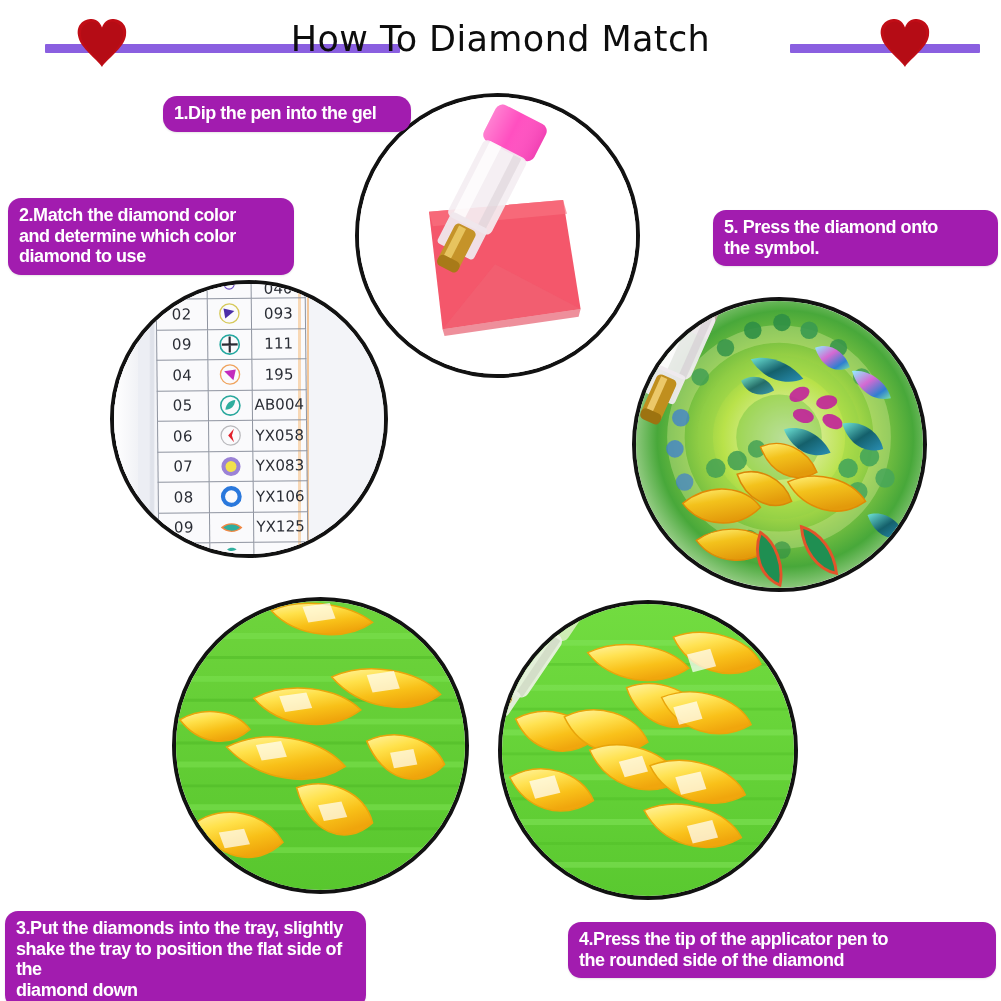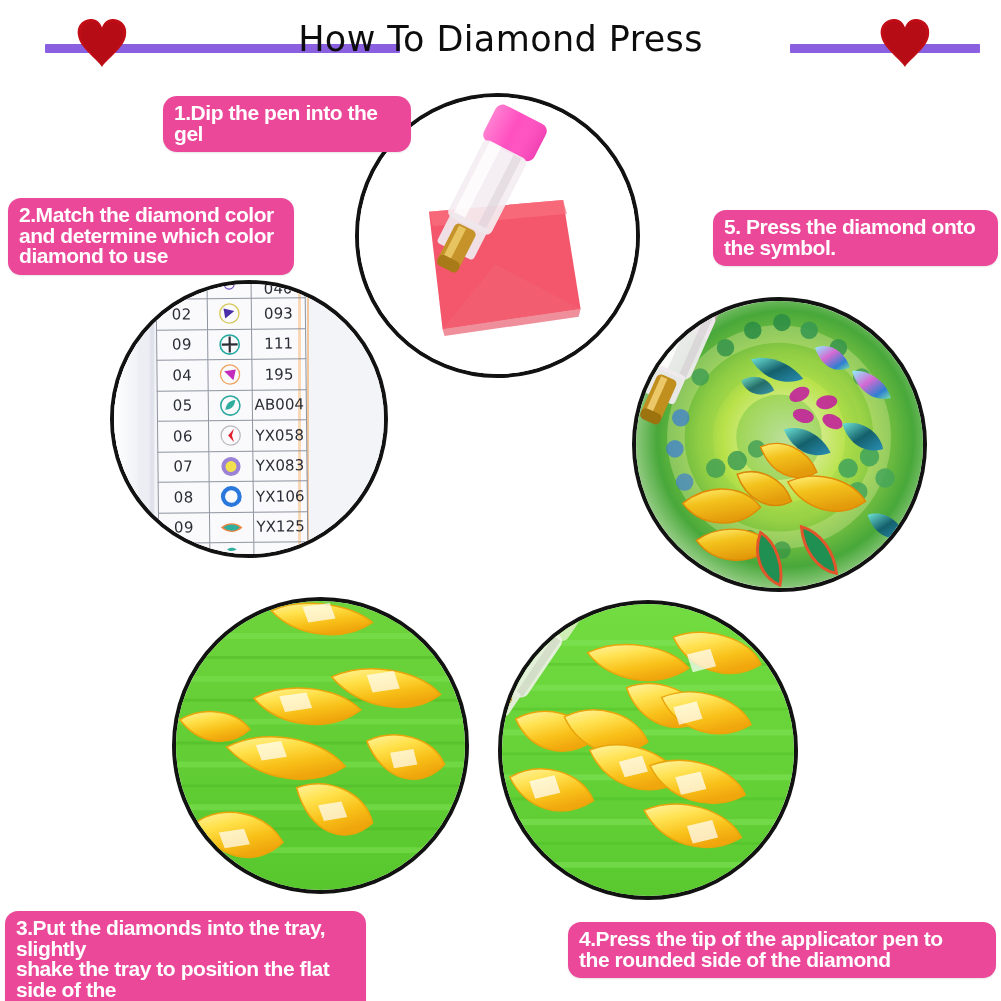--- a/index.html
+++ b/index.html
@@ -30,26 +30,26 @@
     text-align:center;
     font-family:"DejaVu Sans", sans-serif;
     font-size:35px; font-weight:400; color:#0d0d0d;
     letter-spacing:0.4px;
     line-height:42px;
   }
 
   
   .badge {
     position:absolute;
-    background:#ec4899;
+    background:#a21caf;
     border-radius:13px;
     color:#ffffff;
     font-family:"Liberation Sans", sans-serif;
     font-weight:700;
-    font-size:21px;
+    font-size:18px;
     line-height:20.5px;
     padding:7px 11px 8px 11px;
     letter-spacing:-0.45px;
     box-shadow:0 1px 2px rgba(0,0,0,0.10);
     white-space:pre-line;
   }
   #badge-1 { left:163px; top:96px;  width:248px; border-radius:14px; }
   #badge-2 { left:8px;   top:198px; width:286px; }
   #badge-5 { left:713px; top:210px; width:285px; }
   #badge-3 { left:5px;   top:911px; width:361px; }
@@ -130,21 +130,21 @@
     </svg>
   </div>
 
   <div class="heart right">
     <svg viewBox="0 0 100 96">
       <path d="M50 94 C42 80 8 58 4 34 C0 12 16 2 30 2 C40 2 47 10 50 18 C53 10 60 2 70 2 C84 2 100 12 96 34 C92 58 58 80 50 94 Z" fill="#c00d16"></path>
       <path d="M50 90 C44 78 14 58 10 36 C7 17 20 7 31 7 C40 7 47 14 50 22 C53 14 60 7 69 7 C80 7 93 17 90 36 C86 58 56 78 50 90 Z" fill="#a80b14" opacity=".45"></path>
     </svg>
   </div>
 
-  <div id="page-title">How To Diamond Press</div>
+  <div id="page-title">How To Diamond Match</div>
 </div>
 
 <div class="photo-circle" id="circle-1">
   <svg viewBox="0 0 285 285" preserveAspectRatio="xMidYMid slice">
     <rect x="0" y="0" width="285" height="285" fill="#ffffff"></rect>
 
     <g>
       <path d="M72 118 L210 106 L228 218 L86 239 Z" fill="#f4576b"></path>
       <path d="M72 118 L210 106 L214 120 L76 133 Z" fill="#f8707f" opacity=".7"></path>
       <path d="M86 239 L228 218 L226 226 L88 246 Z" fill="#e24458" opacity=".6"></path>

